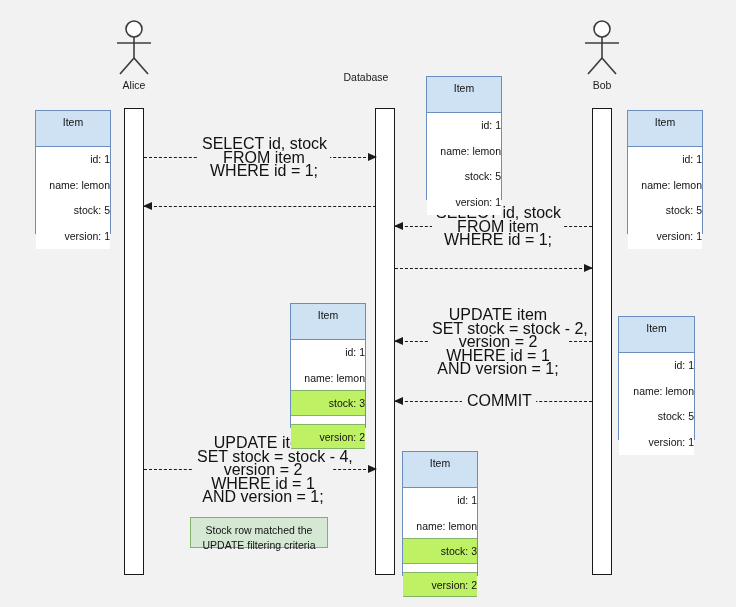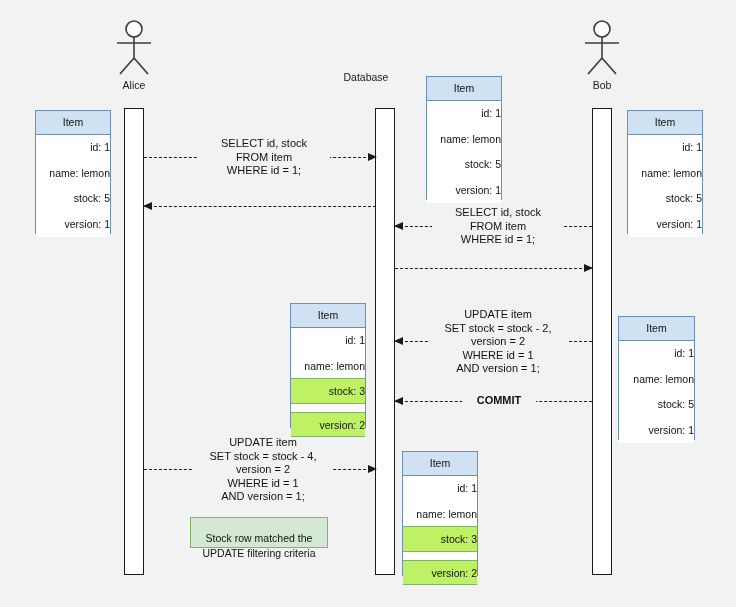--- a/index.html
+++ b/index.html
@@ -32,21 +32,21 @@
   
   .itembox{
     position:absolute;
     box-sizing:border-box;
     background:#ffffff;
     border:1px solid #6c8ebf;
     font-size:10.5px;
     color:#111;
   }
   .itembox .hdr{
-    height:24px;line-height:22px;
+    height:36px;line-height:22px;
     background:#cfe2f3;
     border-bottom:1px solid #6c8ebf;
     text-align:center;
     font-size:10.5px;
     color:#111;
     box-sizing:border-box;
   }
   .itembox .row{
     height:25.5px;line-height:25.5px;
     padding-left:7px;
@@ -74,21 +74,21 @@
     width:0;height:0;
     border-top:4.5px solid transparent;
     border-bottom:4.5px solid transparent;
   }
   .msg .head.right{right:-1px;border-left:9px solid #1a1a1a;}
   .msg .head.left{left:-1px;border-right:9px solid #1a1a1a;}
 
   .msg-label{
     position:absolute;
     text-align:center;
-    font-size:11px;
+    font-size:16px;
     line-height:13.5px;
     color:#111;
     background:#f2f2f2;
     white-space:pre;
     padding:0 4px;
   }
   .msg-label.inline{
     background:#f2f2f2;
     padding:0 5px;
   }
@@ -96,21 +96,21 @@
   
   .note{
     position:absolute;
     box-sizing:border-box;
     background:#d5e8d4;
     border:1px solid #82b366;
     font-size:10.5px;
     line-height:15px;
     color:#111;
     text-align:center;
-    padding-top:13px;
+    padding-top:5px;
     white-space:pre;
   }
 </style>
 </head>
 <body>
 
 <div id="canvas">
 
   <div class="actor" style="left:104px;top:18px;width:60px;height:76px;">
     <svg class="stick" width="60" height="60" viewBox="0 0 60 60">
@@ -175,21 +175,21 @@
   <div class="msg-label" style="left:428px;top:308px;width:132px;">UPDATE item
 SET stock = stock - 2,
 version = 2
 WHERE id = 1
 AND version = 1;</div>
 
   <div class="msg" style="left:395px;top:401px;width:197px;">
     <div class="line"></div>
     <div class="head left"></div>
   </div>
-  <div class="msg-label inline" style="left:462px;top:394px;width:64px;font-weight:bold;">COMMIT</div>
+  <div class="msg-label inline" style="left:462px;top:394px;width:64px;">COMMIT</div>
 
   <div class="msg" style="left:144px;top:469px;width:232px;">
     <div class="line"></div>
     <div class="head right"></div>
   </div>
   <div class="msg-label" style="left:193px;top:436px;width:132px;">UPDATE item
 SET stock = stock - 4,
 version = 2
 WHERE id = 1
 AND version = 1;</div>

